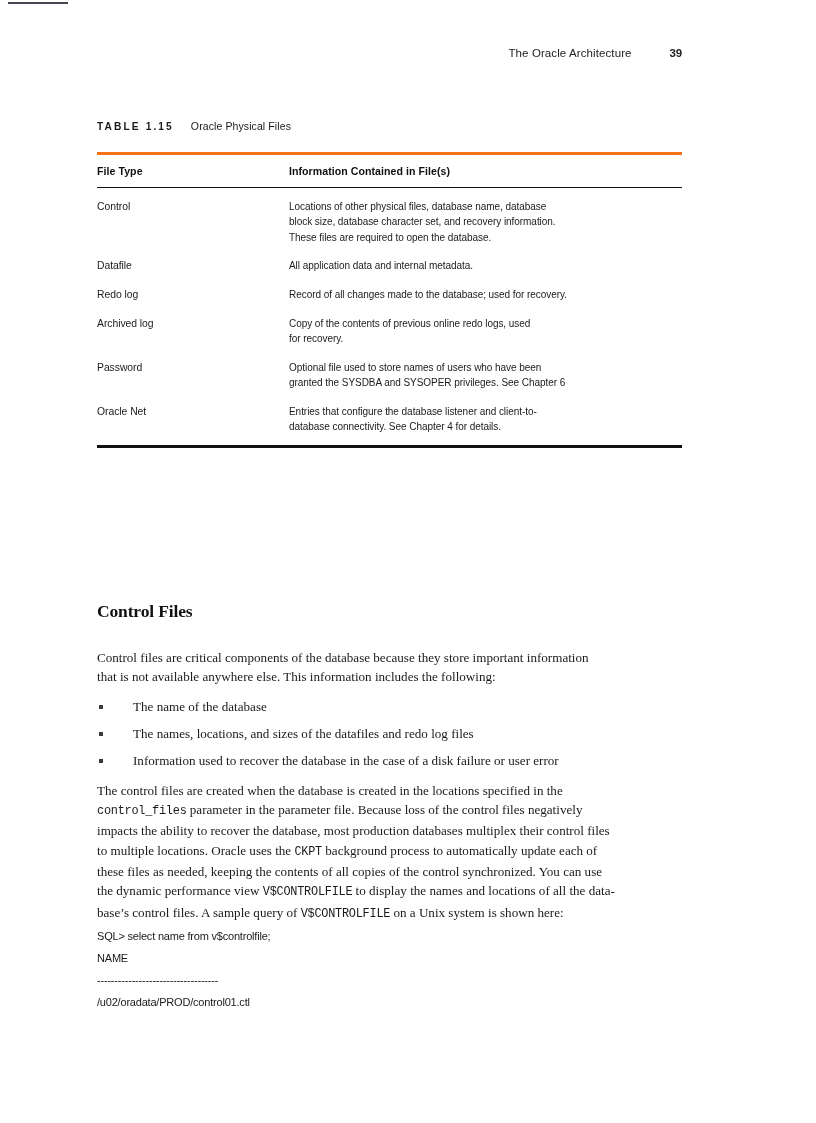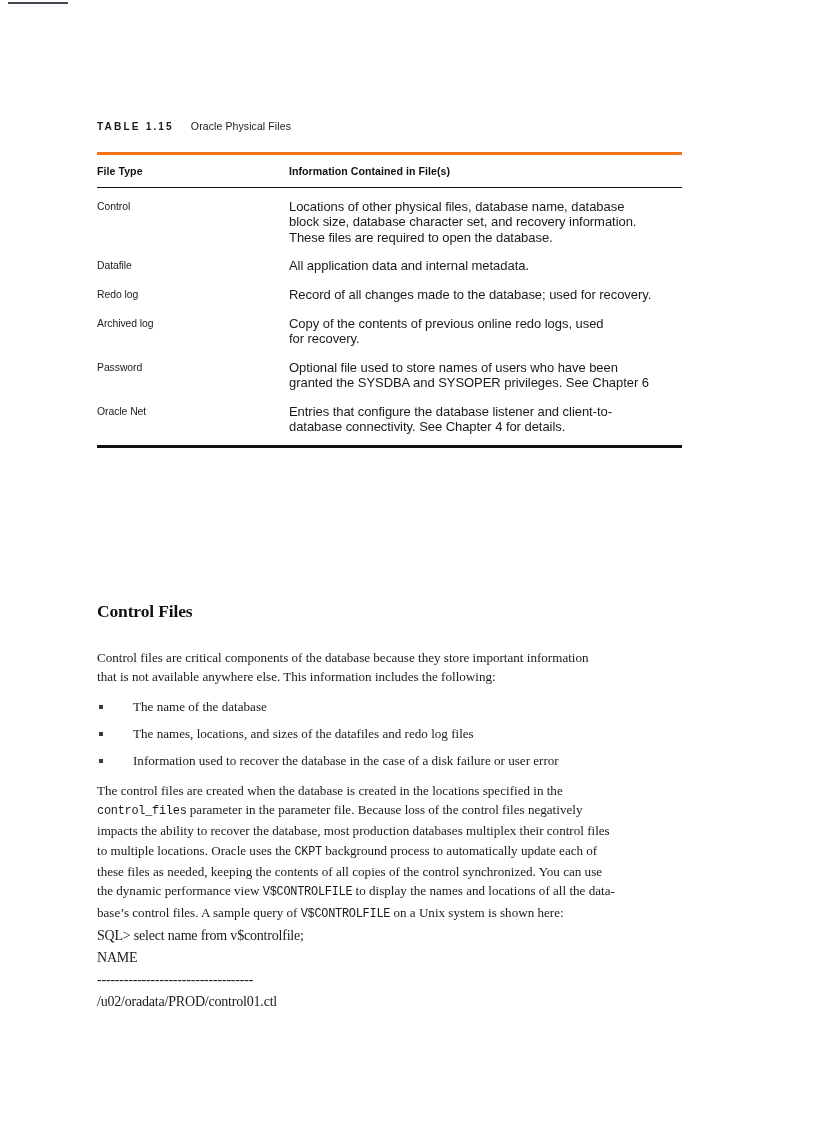--- a/index.html
+++ b/index.html
@@ -113,21 +113,21 @@
     flex: 0 0 192px;
     font-family: "Liberation Sans", sans-serif;
     font-size: 10.4px;
     color: #1a1a1a;
     line-height: 15.2px;
     letter-spacing: -0.05px;
   }
   .cell-info {
     flex: 1 1 auto;
     font-family: "Liberation Sans", sans-serif;
-    font-size: 13px;
+    font-size: 10px;
     color: #1a1a1a;
     line-height: 15.2px;
     letter-spacing: -0.05px;
   }
   .cell-info .ln { display: block; white-space: nowrap; }
 
   
   .section-head {
     position: absolute;
     top: 586px;
@@ -183,39 +183,42 @@
     font-size: 11.9px;
     letter-spacing: -0.25px;
   }
 
   
   .code-block {
     position: absolute;
     top: 925px;
     left: 0;
     width: 585px;
-    font-family: Liberation Serif, serif;
-    font-size: 14px;
+    font-family: Liberation Sans, sans-serif;
+    font-size: 11px;
     color: #1a1a1a;
     letter-spacing: -0.2px;
   }
   .code-line {
     display: block;
     white-space: pre;
     line-height: 22px;
   }
   .code-line.blank { line-height: 22px; }
 </style>
 </head>
 <body>
 
 <div class="crop-mark"></div>
 
 <div class="page">
 
+  <div class="running-head">
+    <span class="rh-title">The Oracle Architecture</span><span class="rh-page">39</span>
+  </div>
 
   <div class="table-caption">
     <span class="cap-label">TABLE 1.15</span><span class="cap-title">Oracle Physical Files</span>
   </div>
 
   <div class="phys-table">
     <div class="table-head">
       <div class="cell cell-type">File Type</div>
       <div class="cell cell-info">Information Contained in File(s)</div>
     </div>

